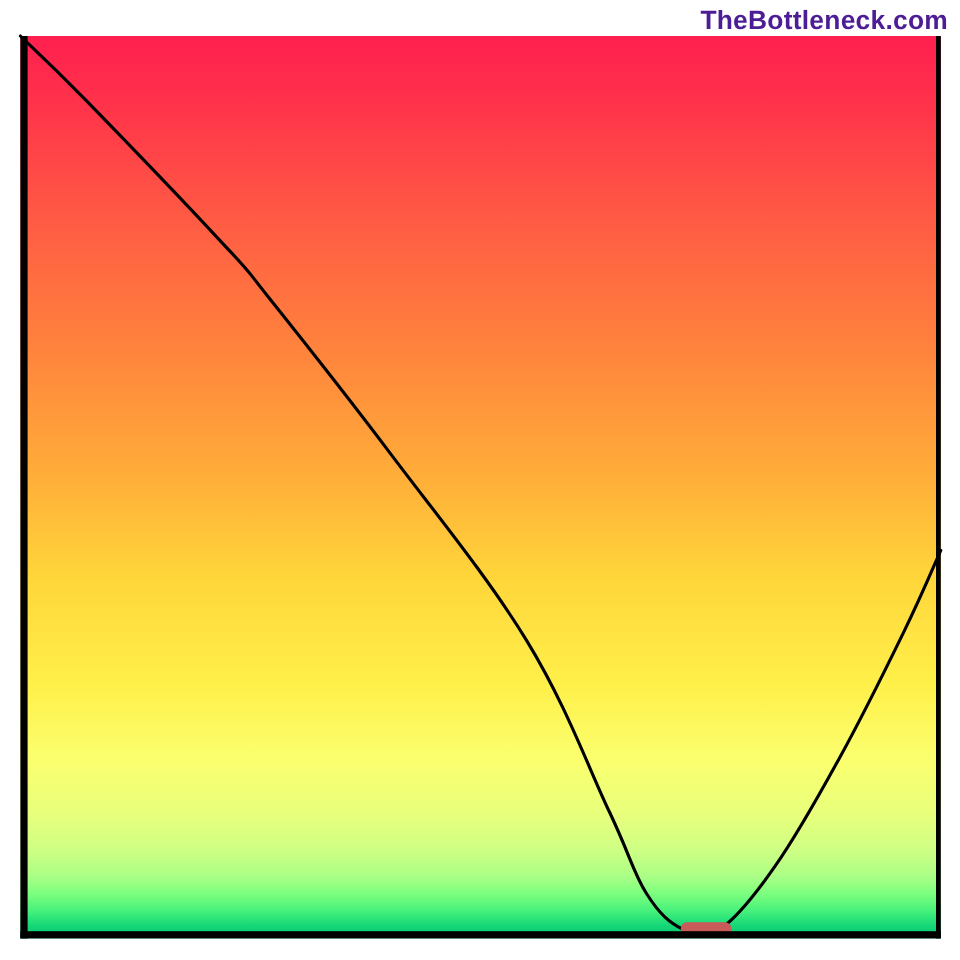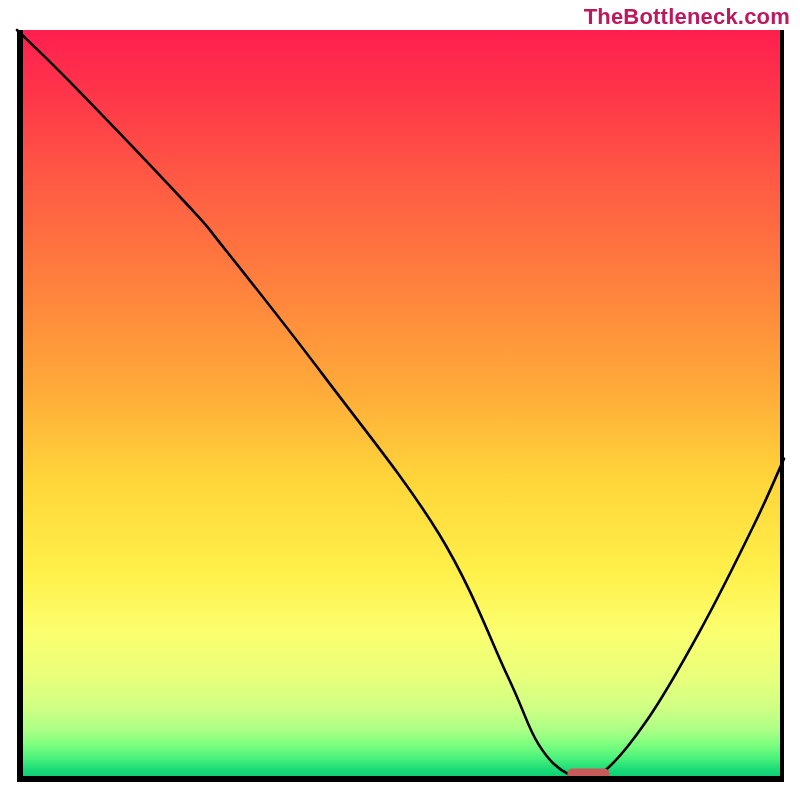--- a/index.html
+++ b/index.html
@@ -15,21 +15,21 @@
     position: relative;
     width: 800px;
     height: 800px;
   }
   .watermark {
     position: absolute;
     top: 4px;
     right: 10px;
     font-size: 22px;
     font-weight: 600;
-    color: #be185d;
+    color: #4c1d95;
     letter-spacing: 0.2px;
     z-index: 50;
     user-select: none;
   }
   .plot-wrap {
     position: absolute;
     left: 17px;
     top: 30px;
     width: 767px;
     height: 752px;

